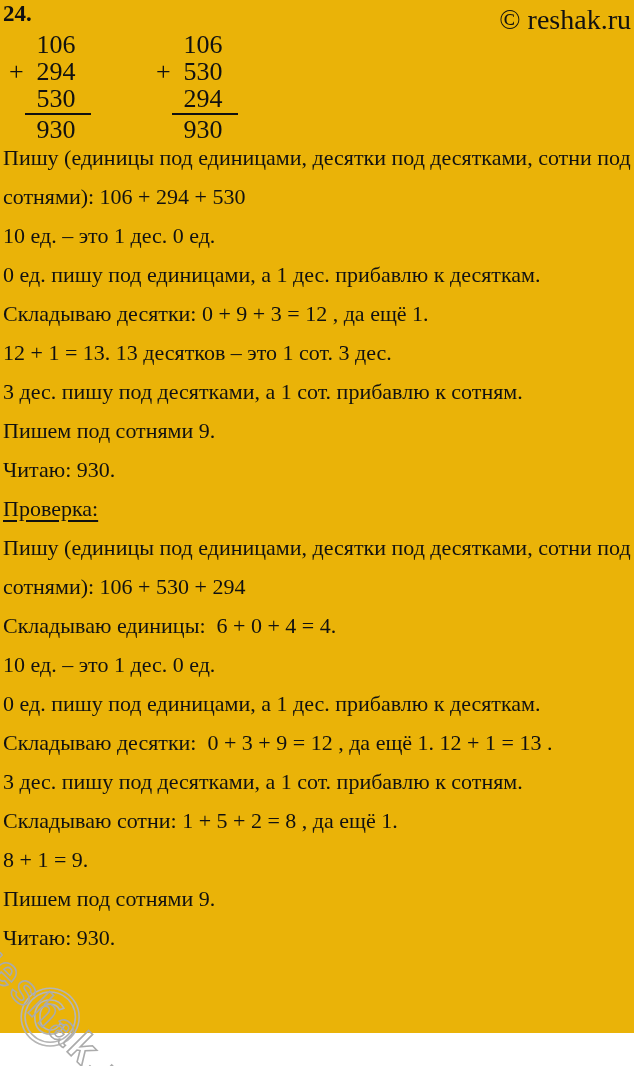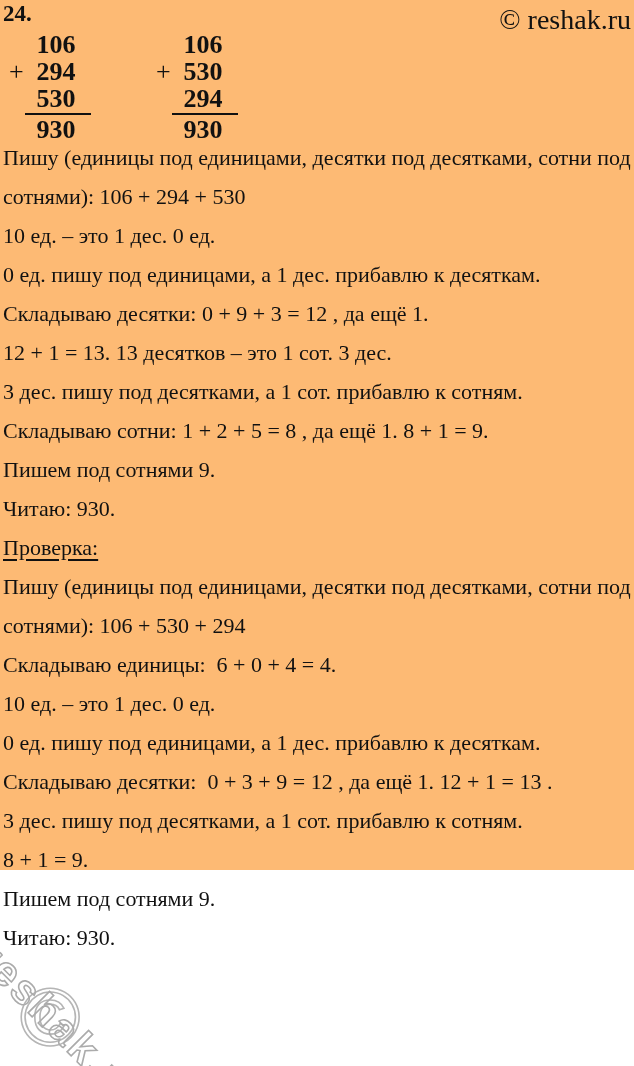--- a/index.html
+++ b/index.html
@@ -1,27 +1,27 @@
 <!DOCTYPE html>
 <html><head>
 <meta charset="utf-8">
 <style>
   * { margin:0; padding:0; box-sizing:border-box; }
   html,body { width:634px; height:1066px; background:#ffffff; overflow:hidden;
               font-family:"Liberation Serif","DejaVu Serif",serif; color:#111; }
-  .page { position:relative; width:634px; height:870px; background:#fdba74; }
+  .page { position:relative; width:634px; height:1033px; background:#eab308; }
 
   
   .problem-number { position:absolute; left:3px; top:1px; font-size:23px; font-weight:bold; }
   .site-credit { position:absolute; right:3px; top:4px; font-size:28px;font-family:Liberation Serif, serif; }
 
   
   .add-block { position:absolute; top:31px; width:96px; font-size:26px; line-height:27px; z-index:2; }
   .add-block .plus { position:absolute; left:4px; top:27px; }
-  .add-block .anum { margin-left:22px; width:58px; text-align:center;font-weight:bold; }
+  .add-block .anum { margin-left:22px; width:58px; text-align:center; }
   .add-block .rule { margin-left:20px; width:66px; border-top:2px solid #111; margin-top:1px; margin-bottom:1px; }
 
   
   .body-text { position:absolute; left:3px; top:138px; width:631px; z-index:2; }
   .line { height:39px; line-height:39px; font-size:22px; white-space:pre; }
   .underlined { text-decoration:underline; text-underline-offset:4px; }
 
   
   .wm-text { position:absolute; left:2px; top:933px; z-index:1;
              font-family:"Liberation Sans","DejaVu Sans",sans-serif;
@@ -59,31 +59,31 @@
   </div>
 
   <div class="body-text">
     <div class="line">Пишу (единицы под единицами, десятки под десятками, сотни под</div>
     <div class="line">сотнями): 106 + 294 + 530</div>
     <div class="line">10 ед. – это 1 дес. 0 ед.</div>
     <div class="line">0 ед. пишу под единицами, а 1 дес. прибавлю к десяткам.</div>
     <div class="line">Складываю десятки: 0 + 9 + 3 = 12 , да ещё 1.</div>
     <div class="line">12 + 1 = 13. 13 десятков – это 1 сот. 3 дес.</div>
     <div class="line">3 дес. пишу под десятками, а 1 сот. прибавлю к сотням.</div>
-    <div class="line">Складываю сотни: 1 + 2 + 5 = 8 , да ещё 1. 8 + 1 = 9.</div>
     <div class="line">Пишем под сотнями 9.</div>
     <div class="line">Читаю: 930.</div>
     <div class="line"><span class="underlined">Проверка:</span></div>
     <div class="line">Пишу (единицы под единицами, десятки под десятками, сотни под</div>
     <div class="line">сотнями): 106 + 530 + 294</div>
     <div class="line">Складываю единицы:  6 + 0 + 4 = 4.</div>
     <div class="line">10 ед. – это 1 дес. 0 ед.</div>
     <div class="line">0 ед. пишу под единицами, а 1 дес. прибавлю к десяткам.</div>
     <div class="line">Складываю десятки:  0 + 3 + 9 = 12 , да ещё 1. 12 + 1 = 13 .</div>
     <div class="line">3 дес. пишу под десятками, а 1 сот. прибавлю к сотням.</div>
+    <div class="line">Складываю сотни: 1 + 5 + 2 = 8 , да ещё 1.</div>
     <div class="line">8 + 1 = 9.</div>
     <div class="line">Пишем под сотнями 9.</div>
     <div class="line">Читаю: 930.</div>
   </div>
 
   <div class="wm-copy">©</div>
   <div class="wm-text">reshak.ru</div>
 
 </div>
 

